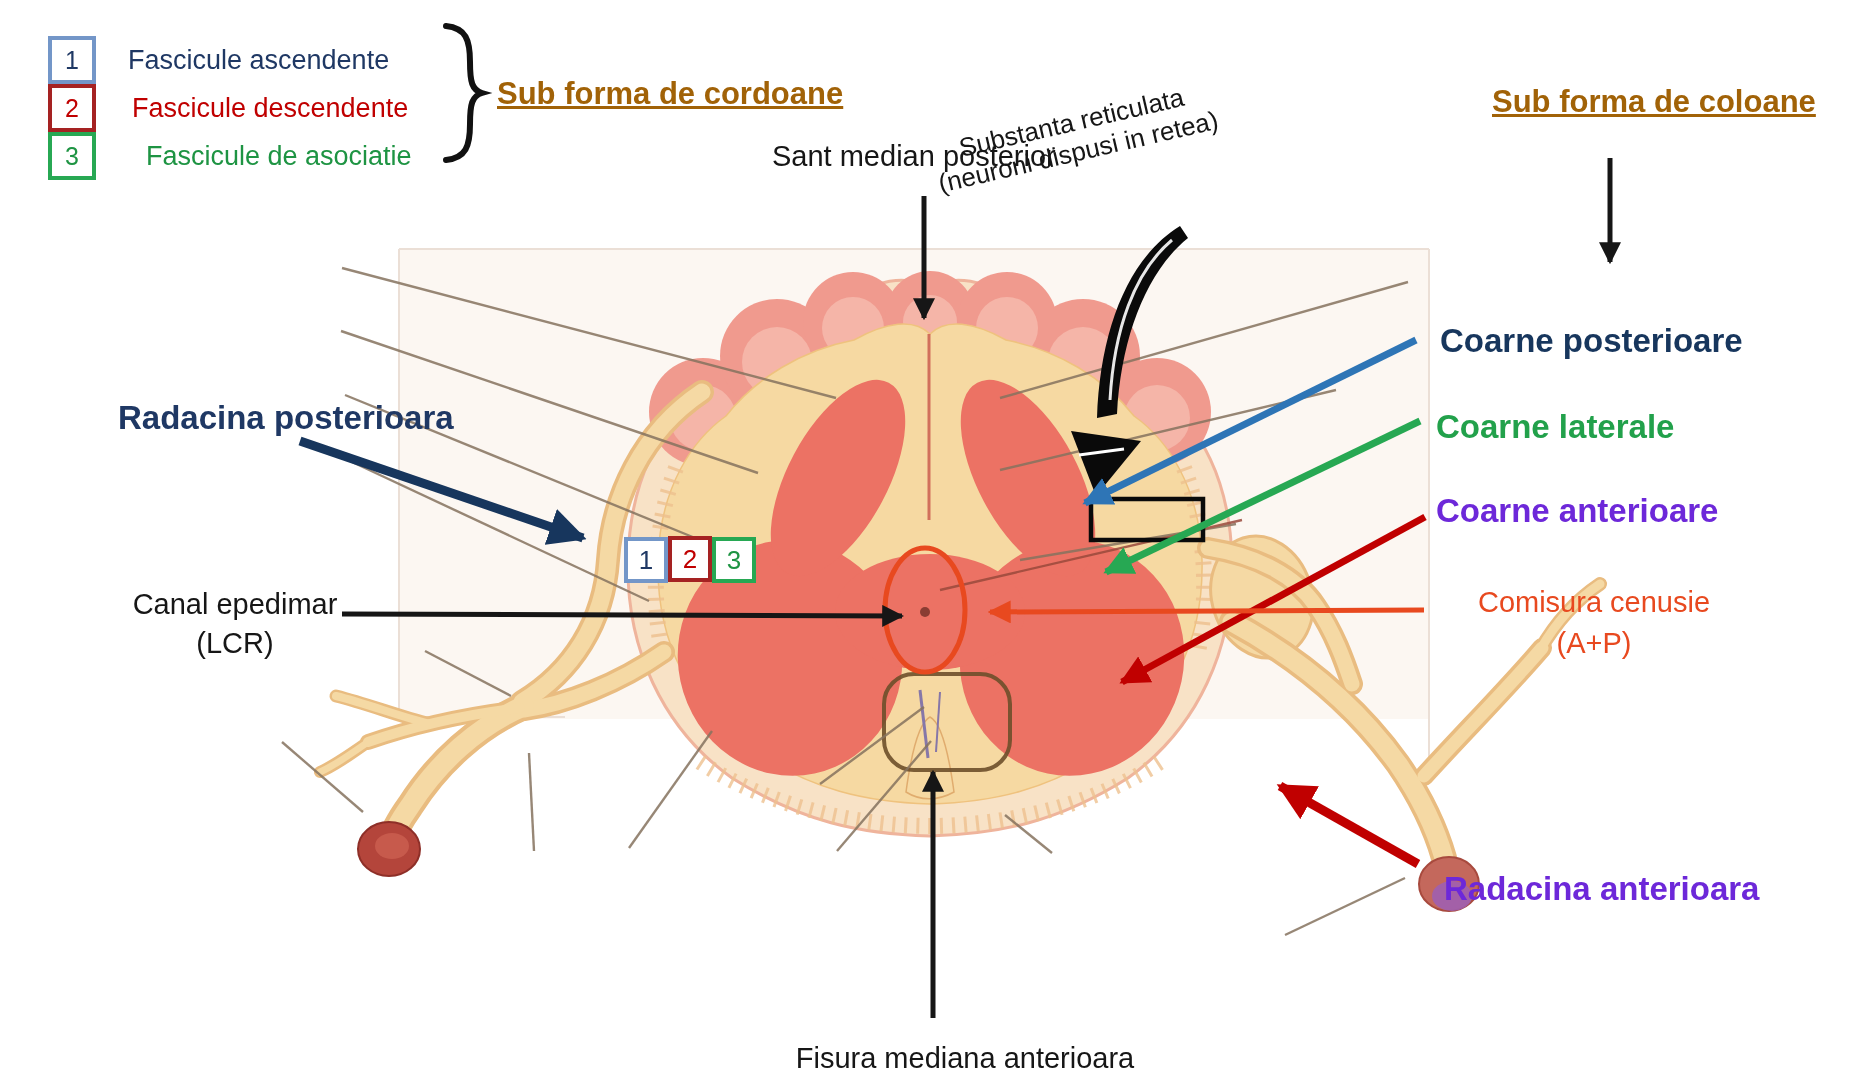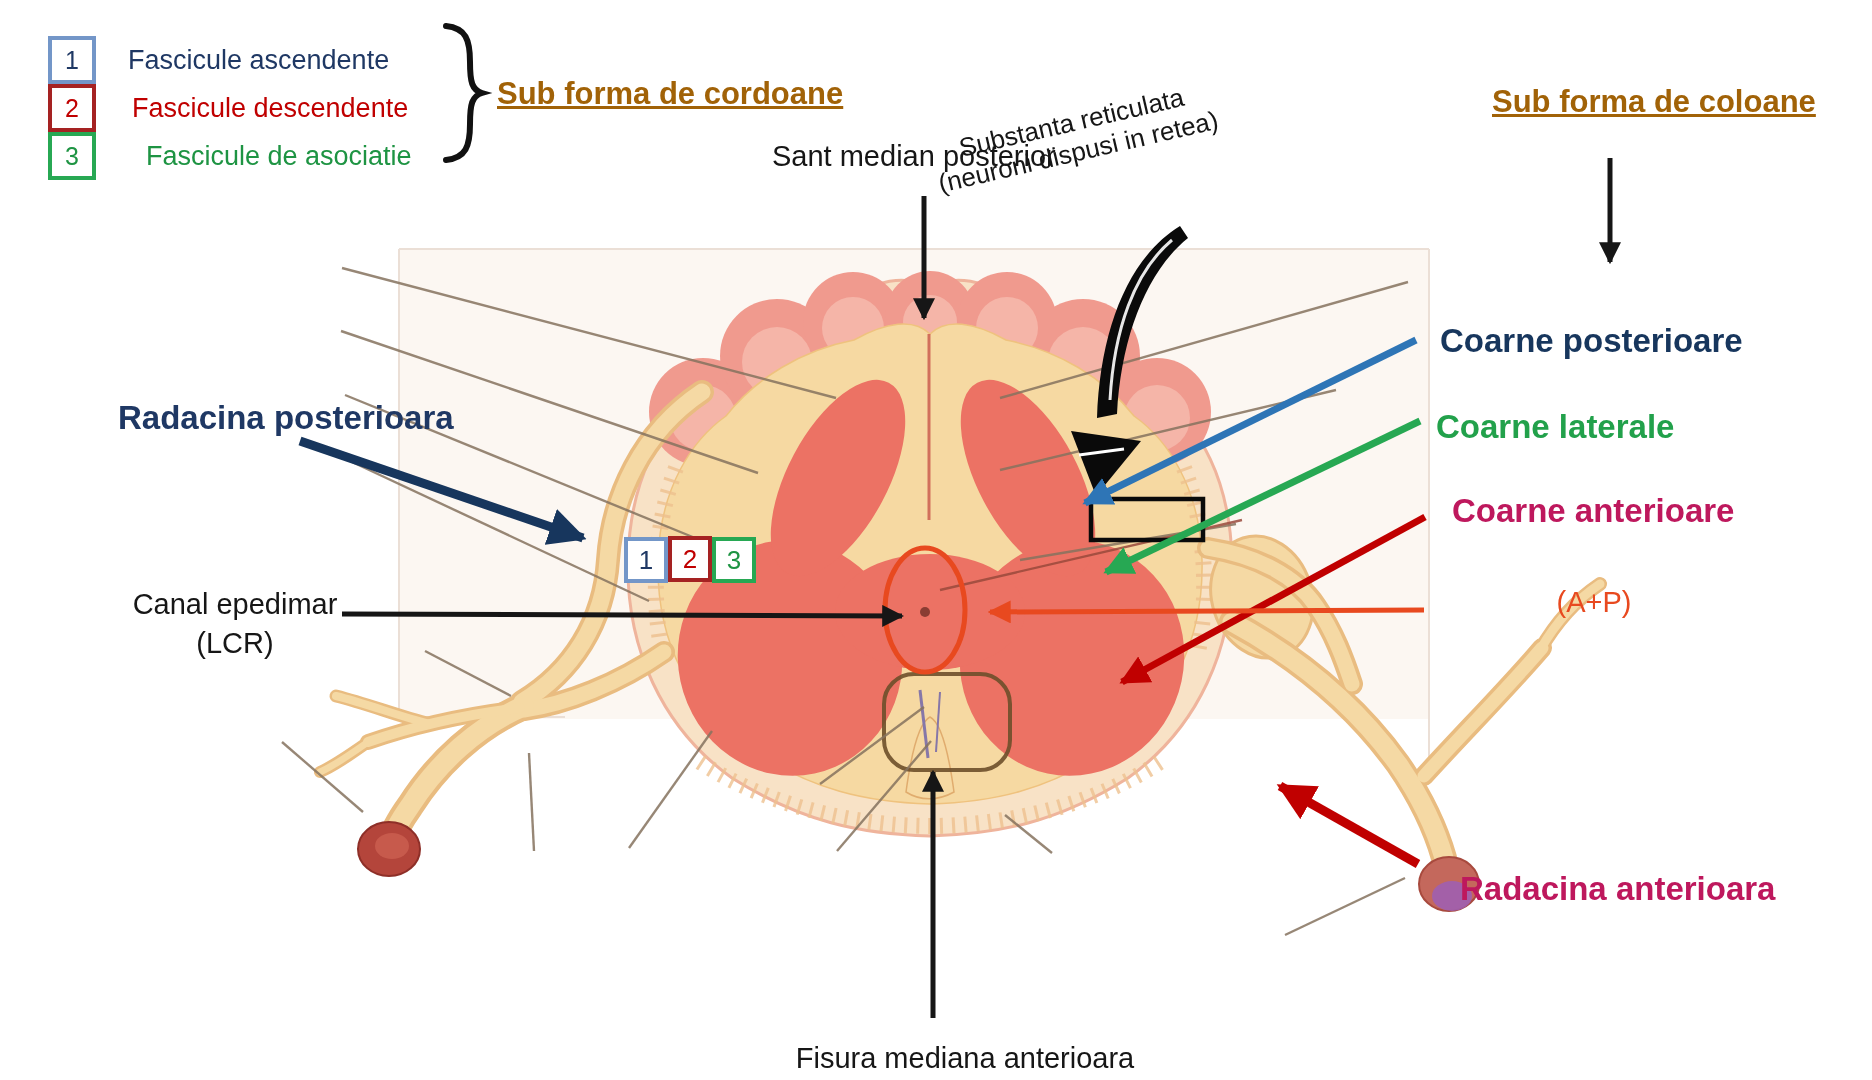--- a/index.html
+++ b/index.html
@@ -22,21 +22,21 @@
   .legend-label.l3{color:#1E9443;margin-left:50px;}
   .heading-red{font-size:31px;font-weight:bold;color:#a16207;text-decoration:underline;}
   
   .black-lbl{color:#161616;font-size:29px;}
   .center{text-align:center;white-space:normal;}
   
   .bold-lbl{font-size:33px;font-weight:bold;}
   .navy{color:#1F3864;}
   .c-navy{color:#17365D;margin-left:8px;}
   .c-green{color:#22A14B;}
-  .c-red{color:#be185d;margin-left:16px;}
+  .c-red{color:#6d28d9;}
   .c-orange{color:#E8491F;}
   .rotated{transform:rotate(-13deg);font-size:26px;color:#161616;}
   
   .obox{position:absolute;width:36px;height:38px;background:#fff;border:4px solid;
     display:flex;align-items:center;justify-content:center;font-size:26px;}
   .obox.o1{left:624px;top:537px;border-color:#7396C8;color:#1F3864;}
   .obox.o2{left:668px;top:536px;border-color:#A52222;color:#C00000;}
   .obox.o3{left:712px;top:537px;border-color:#27A853;color:#1E9443;}
 </style>
 </head>
@@ -243,20 +243,21 @@
 
   <div class="lbl bold-lbl navy" style="left:118px;top:385px;margin-top:14px;">Radacina posterioara</div>
 
   <div class="lbl bold-lbl c-navy" style="left:1432px;top:322px;">Coarne posterioare</div>
 
   <div class="lbl bold-lbl c-green" style="left:1436px;top:408px;">Coarne laterale</div>
 
   <div class="lbl bold-lbl c-red" style="left:1436px;top:492px;">Coarne anterioare</div>
 
   <div class="lbl c-orange center" style="left:1444px;top:582px;width:300px;font-size:29px;line-height:1.4;">
+    <div>Comisura cenusie</div>
     <div>(A+P)</div>
   </div>
 
   <div class="lbl bold-lbl c-red" style="left:1444px;top:870px;">Radacina anterioara</div>
 
   <div class="obox o1">1</div>
   <div class="obox o2">2</div>
   <div class="obox o3">3</div>
 
 </div>

